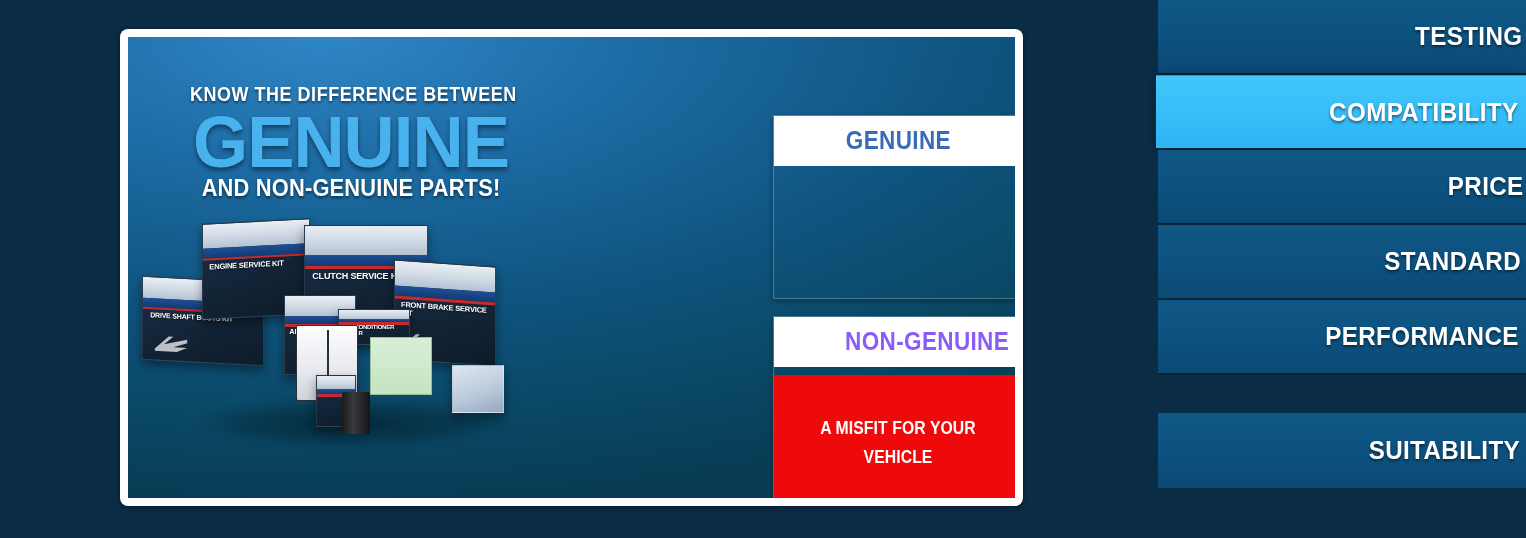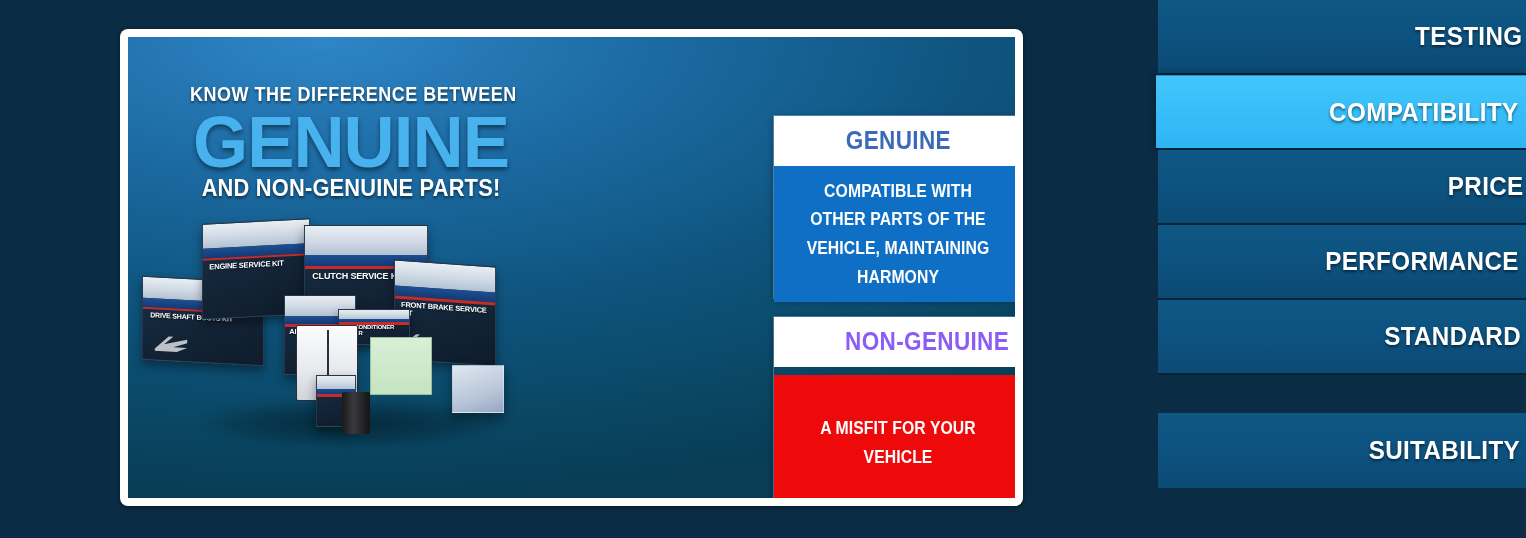--- a/index.html
+++ b/index.html
@@ -361,23 +361,20 @@
         </div>
 
         <div class="oil-filter"></div>
         <div class="pbox box-far"></div>
       </div>
 
       <div class="card card-genuine">
         <div class="card-head">
           <span class="squish">GENUINE</span>
         </div>
-        <div class="card-body">
-          <span class="squish">COMPATIBLE WITH OTHER PARTS OF THE VEHICLE, MAINTAINING HARMONY</span>
-        </div>
       </div>
 
       <div class="card card-nongenuine">
         <div class="card-head">
           <span class="squish">NON-GENUINE</span>
         </div>
         <div class="card-body">
           <span class="squish">A MISFIT FOR YOUR VEHICLE</span>
         </div>
       </div>
@@ -389,23 +386,23 @@
       <div class="menu-item">
         <span class="mlabel">TESTING</span>
       </div>
       <div class="menu-item active">
         <span class="mlabel">COMPATIBILITY</span>
       </div>
       <div class="menu-item">
         <span class="mlabel">PRICE</span>
       </div>
       <div class="menu-item">
+        <span class="mlabel">STANDARD</span>
+      </div>
+      <div class="menu-item">
         <span class="mlabel">PERFORMANCE</span>
-      </div>
-      <div class="menu-item">
-        <span class="mlabel">STANDARD</span>
       </div>
       <div class="menu-item">
         <span class="mlabel">SUITABILITY</span>
       </div>
     </nav>
 
 </div>
 
 </body></html>

